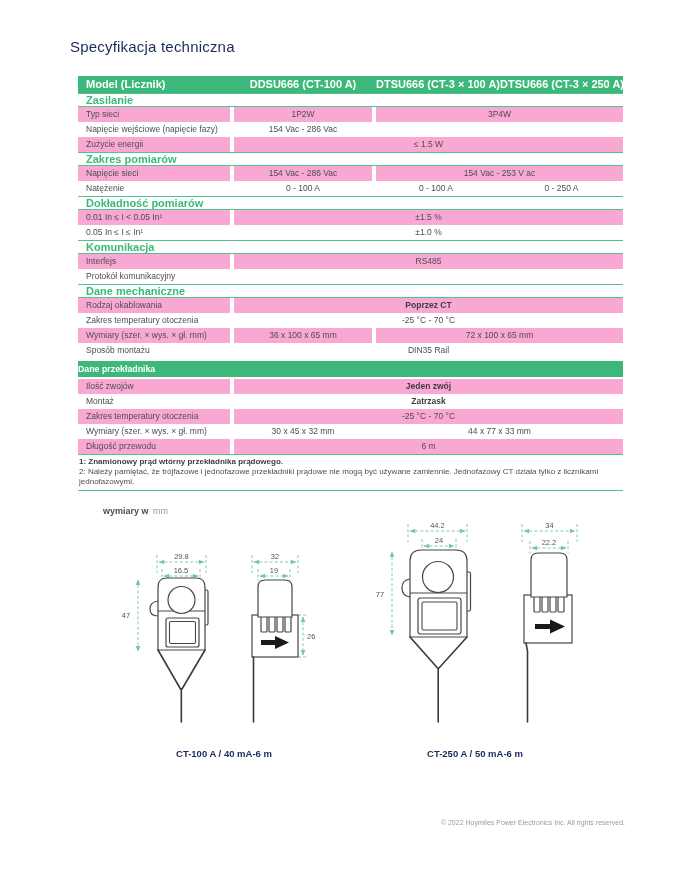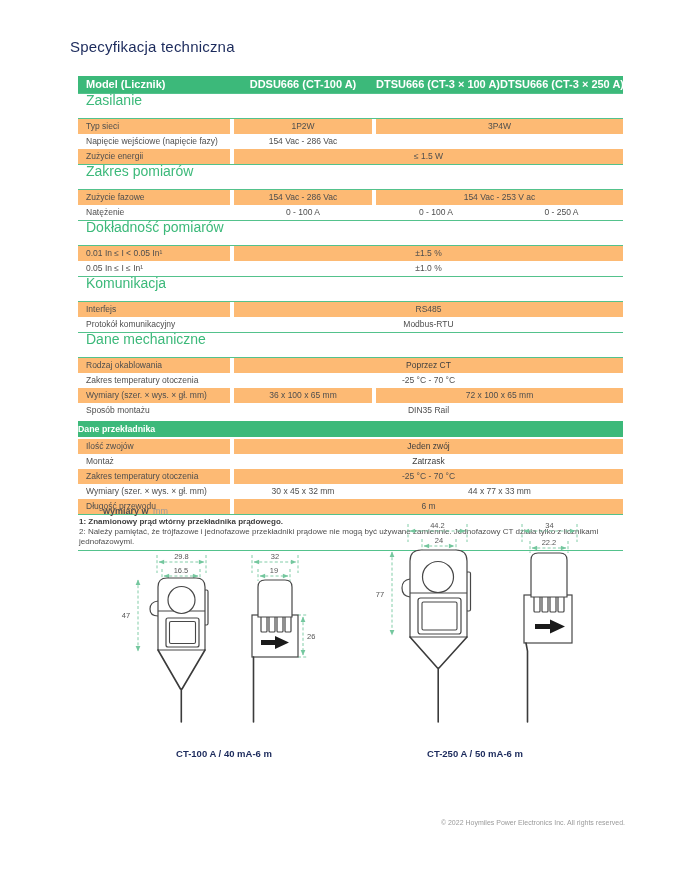--- a/index.html
+++ b/index.html
@@ -19,25 +19,25 @@
   }
   .cell { box-sizing:border-box; }
   .lab { text-align:left; padding-left:8px; }
   .val { text-align:center; }
   .c1 { width:152px; margin-right:4px; }
   .c2 { width:138px; margin-right:4px; }
   .c3 { width:120px; margin-right:4px; }
   .c4 { width:123px; }
   .c34 { width:247px; }
   .c234 { width:389px; }
-  .trow.shaded .cell { background:#fdba74; }
+  .trow.shaded .cell { background:#f9a8d4; }
   .trow.thead .cell { background:transparent; }
-  .cell.bold { font-weight:normal; color:#3e3e3e; }
+  .cell.bold { font-weight:bold; color:#3e3e3e; }
   .section-title {
-    height:26px; line-height:12px; font-size:14px; font-weight:normal;
+    height:14px; line-height:12px; font-size:11px; font-weight:bold;
     color:#3cb97a; padding-left:8px; box-sizing:border-box;
     border-top:1px solid #53c28c; border-bottom:1px solid #53c28c;
   }
   .section-bar {
     height:16px; line-height:16px; margin:3px 0 2px 0; background:#3cb97a;
     color:#fff; font-weight:bold; font-size:8.8px; 
   }
   .footnotes {
     border-top:1px solid #53c28c; border-bottom:1px solid #53c28c;
     padding:2px 2px 3px 1px; font-size:8px; line-height:10px; color:#4e4e4e;
@@ -86,21 +86,21 @@
       <div class="trow">
         <div class="cell c1 lab">Napięcie wejściowe (napięcie fazy)</div>
         <div class="cell val c2">154 Vac - 286 Vac</div>
       </div>
       <div class="trow shaded">
         <div class="cell c1 lab">Zużycie energii</div>
         <div class="cell val c234">≤ 1.5 W</div>
       </div>
       <div class="section-title">Zakres pomiarów</div>
       <div class="trow shaded">
-        <div class="cell c1 lab">Zużycie fazowe</div>
+        <div class="cell c1 lab">Napięcie sieci</div>
         <div class="cell val c2">154 Vac - 286 Vac</div>
         <div class="cell val c34">154 Vac - 253 V ac</div>
       </div>
       <div class="trow">
         <div class="cell c1 lab">Natężenie</div>
         <div class="cell val c2">0 - 100 A</div>
         <div class="cell val c3">0 - 100 A</div>
         <div class="cell val c4">0 - 250 A</div>
       </div>
       <div class="section-title">Dokładność pomiarów</div>
@@ -112,21 +112,20 @@
         <div class="cell c1 lab">0.05 In ≤ I ≤ In¹</div>
         <div class="cell val c234">±1.0 %</div>
       </div>
       <div class="section-title">Komunikacja</div>
       <div class="trow shaded">
         <div class="cell c1 lab">Interfejs</div>
         <div class="cell val c234">RS485</div>
       </div>
       <div class="trow">
         <div class="cell c1 lab">Protokół komunikacyjny</div>
-        <div class="cell val c234">Modbus-RTU</div>
       </div>
       <div class="section-title">Dane mechaniczne</div>
       <div class="trow shaded">
         <div class="cell c1 lab">Rodzaj okablowania</div>
         <div class="cell val c234 bold">Poprzez CT</div>
       </div>
       <div class="trow">
         <div class="cell c1 lab">Zakres temperatury otoczenia</div>
         <div class="cell val c234">-25 °C - 70 °C</div>
       </div>

